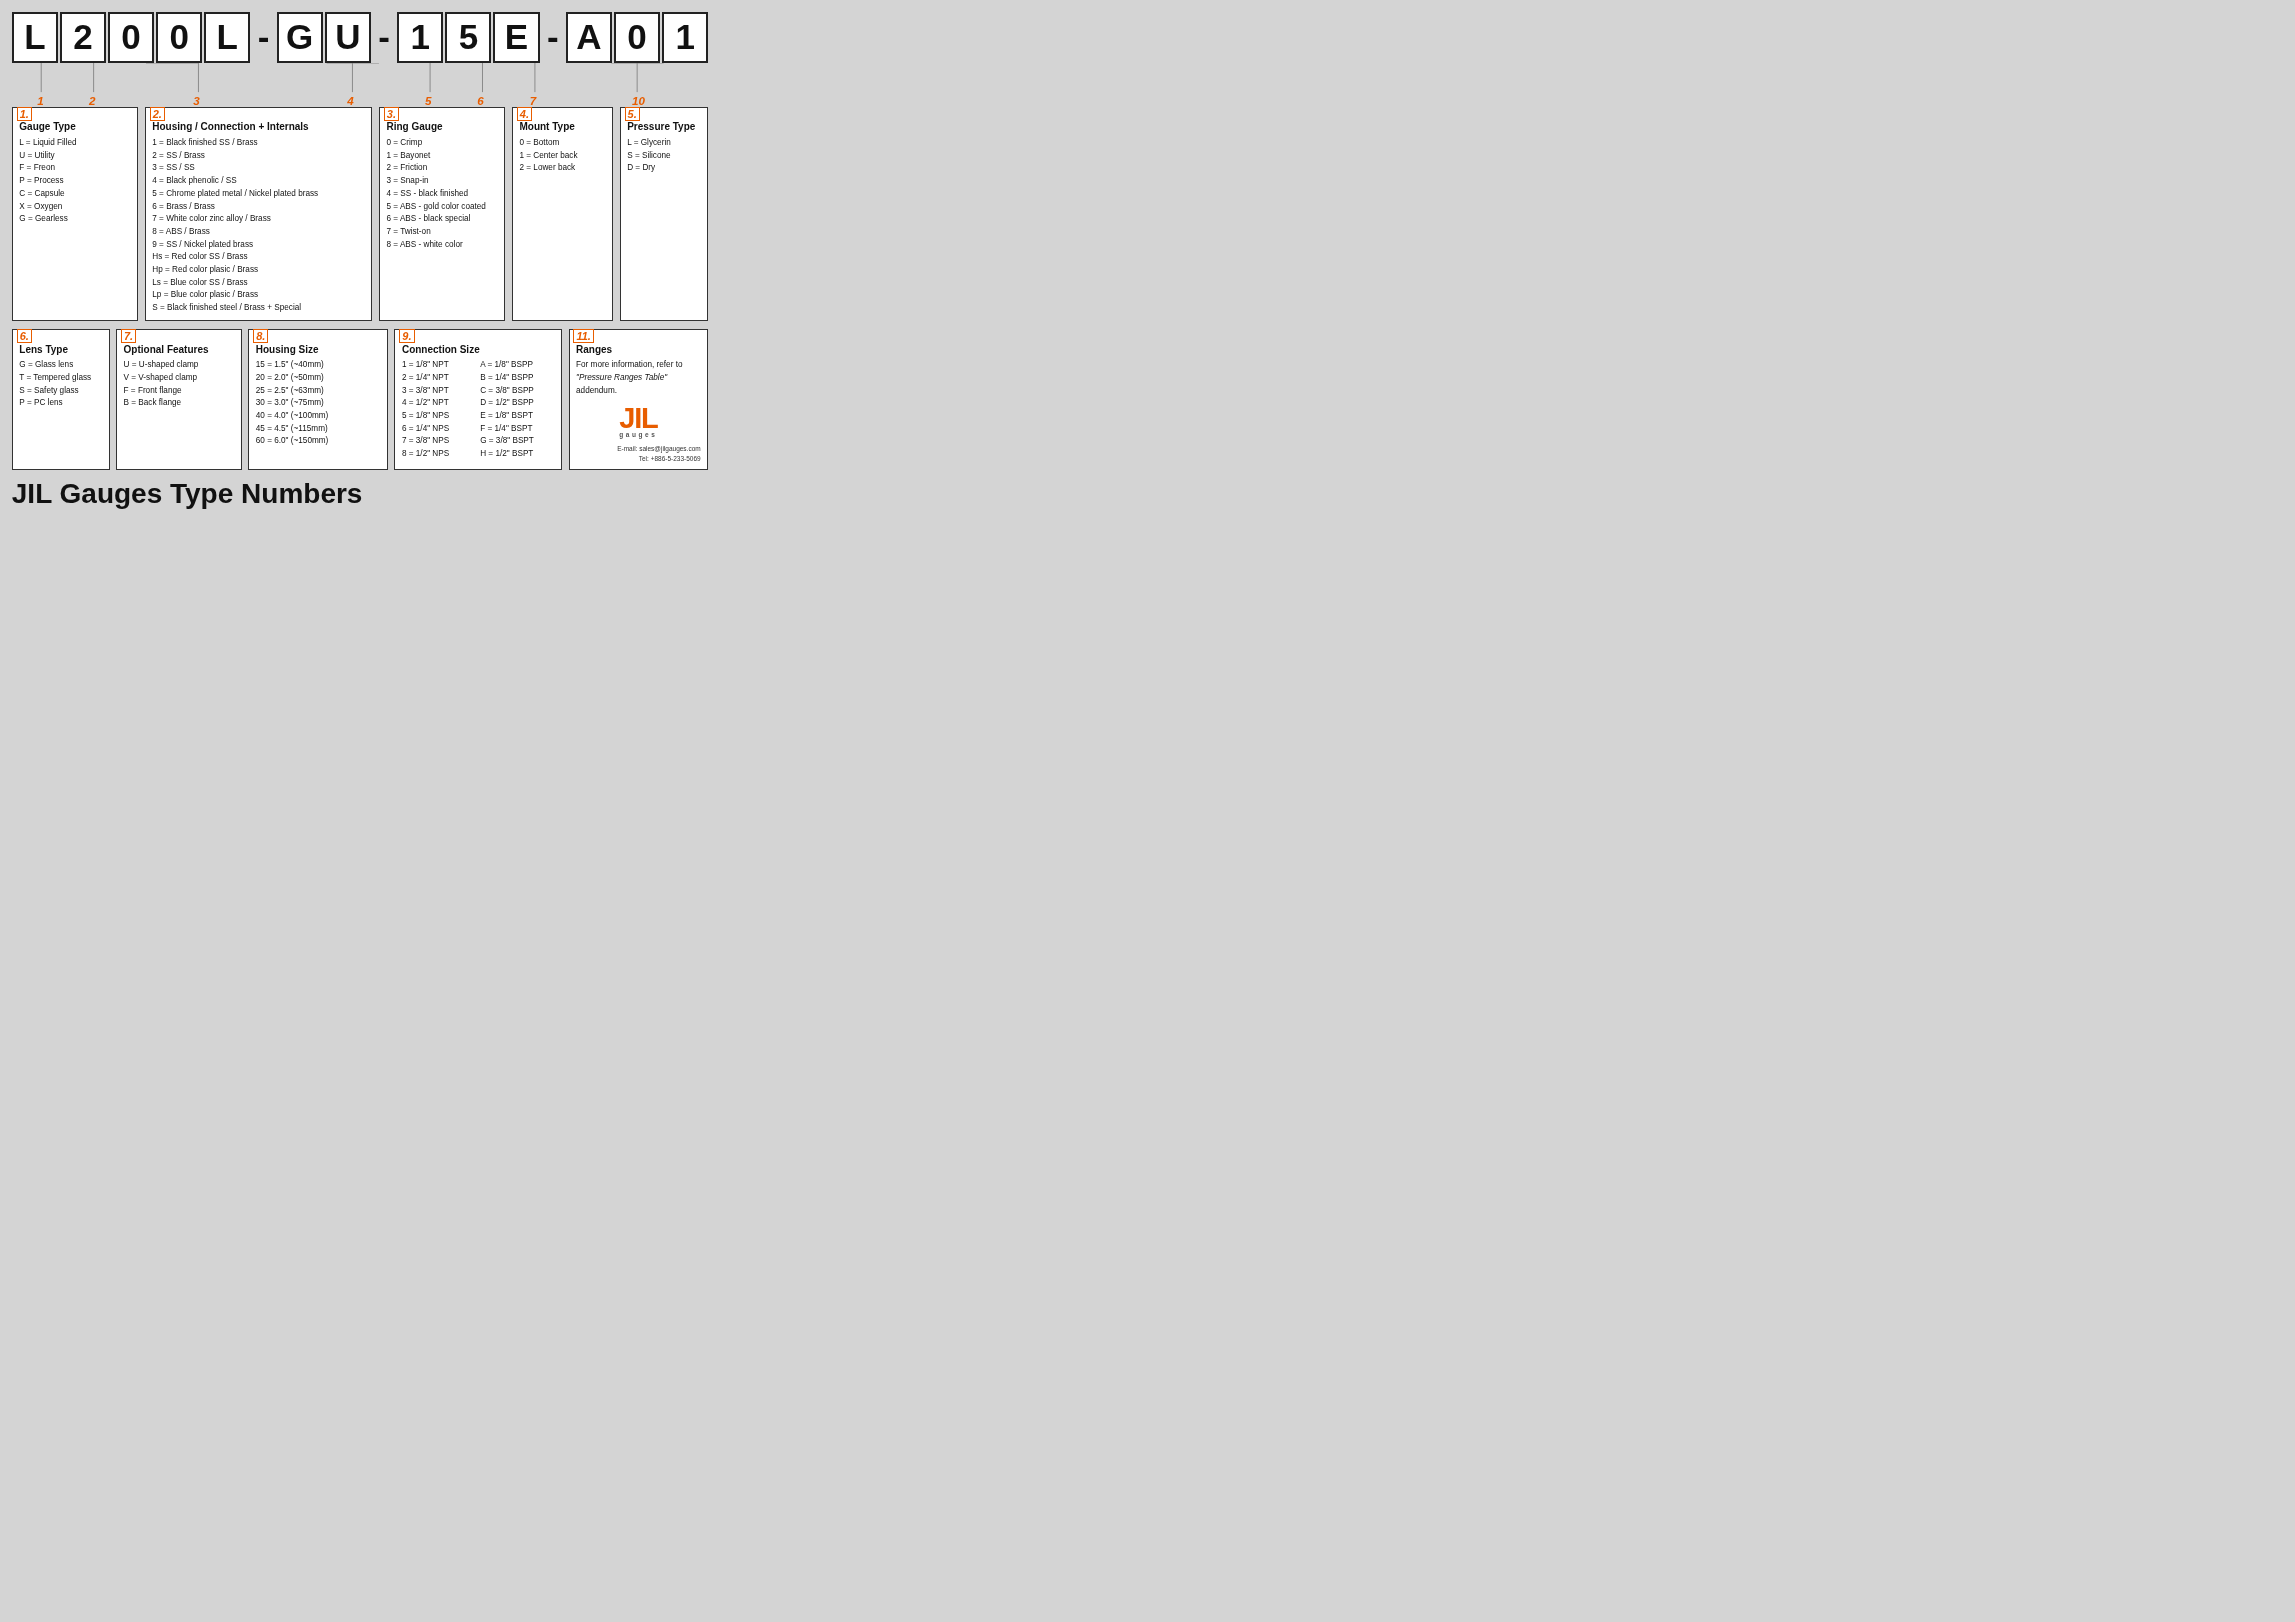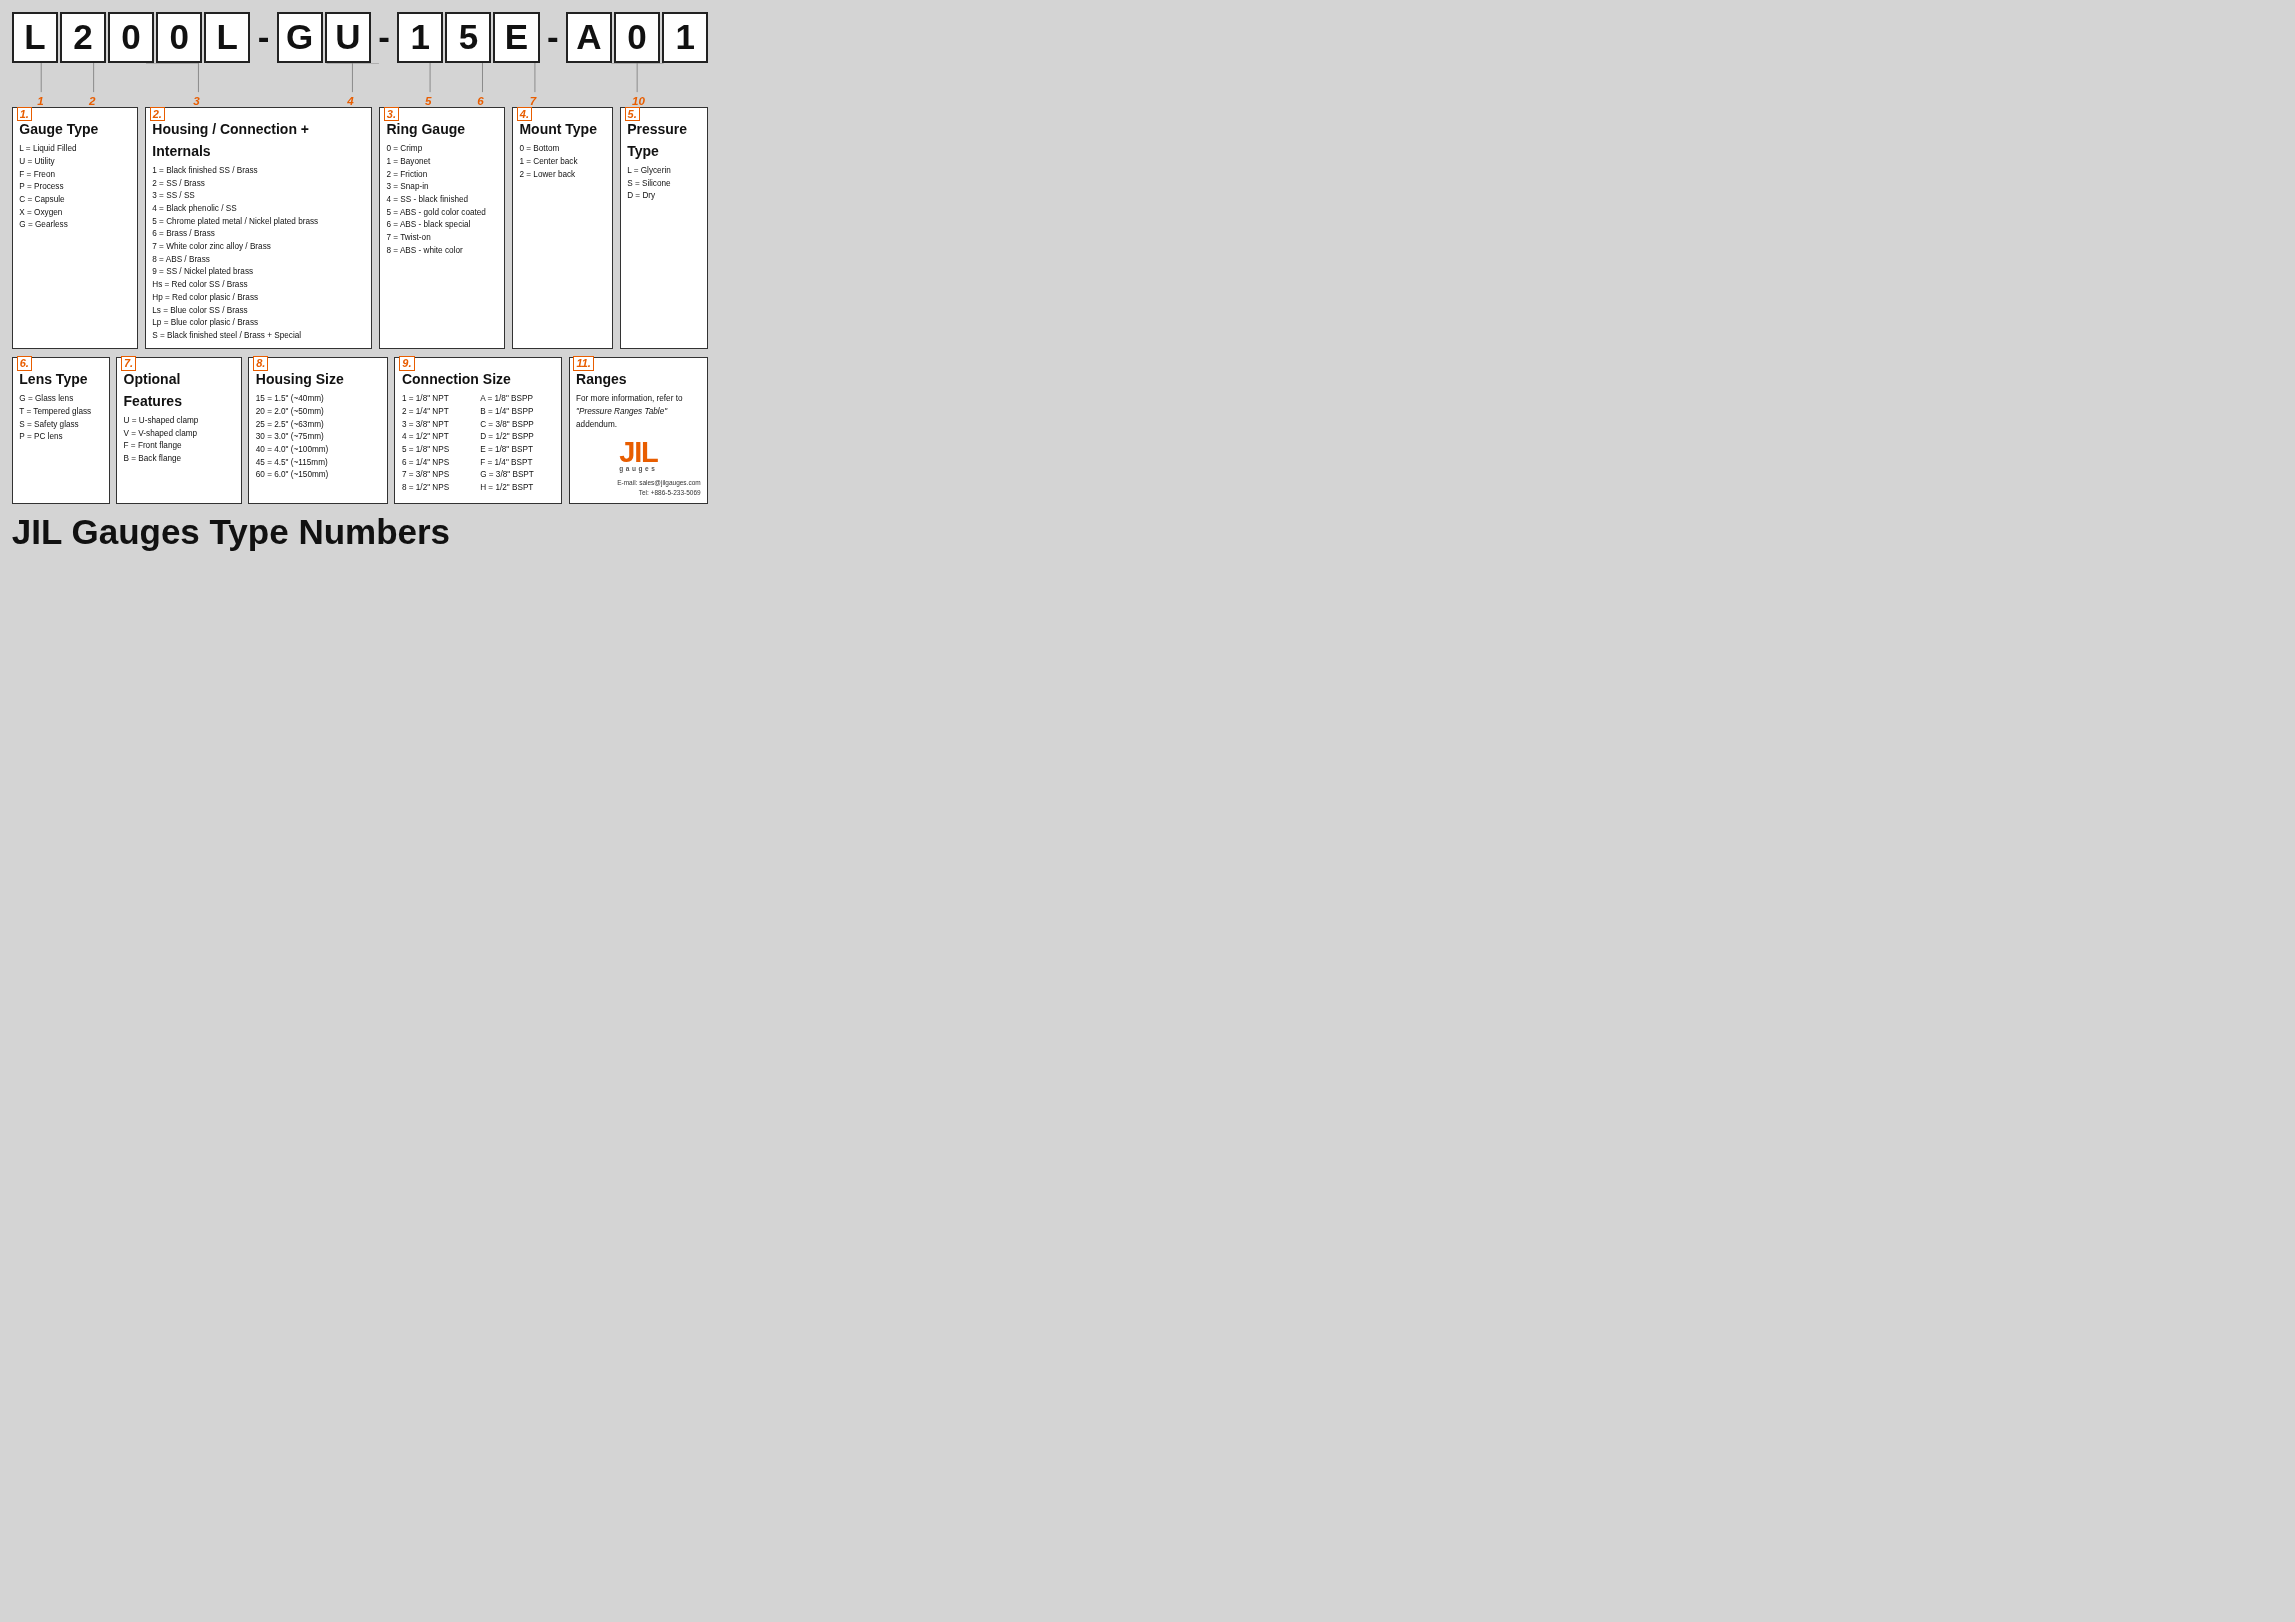--- a/index.html
+++ b/index.html
@@ -66,40 +66,40 @@
       font-weight: 900;
       font-style: italic;
       color: #e85d00;
       border: 1.3px solid #e85d00;
       padding: 0 2px;
       background: white;
       line-height: 1.1;
     }
     .info-box .box-title {
       font-weight: 700;
-      font-size: 14px;
+      font-size: 10px;
       margin-top: 6.5px;
       margin-bottom: 2px;
       color: #111;
     }
     .info-box p {
       margin: 0;
       line-height: 1.55;
       color: #111;
     }
 
     
     .footer-row {
       display: flex;
       align-items: flex-end;
       justify-content: space-between;
       margin-top: 2.6px;
     }
     .footer-title {
-      font-size: 35px;
+      font-size: 28px;
       font-weight: 900;
       color: #111;
       font-family: Arial Black, sans-serif;
       line-height: 1;
     }
 
     
     .two-col {
       display: grid;
       grid-template-columns: 1fr 1fr;

